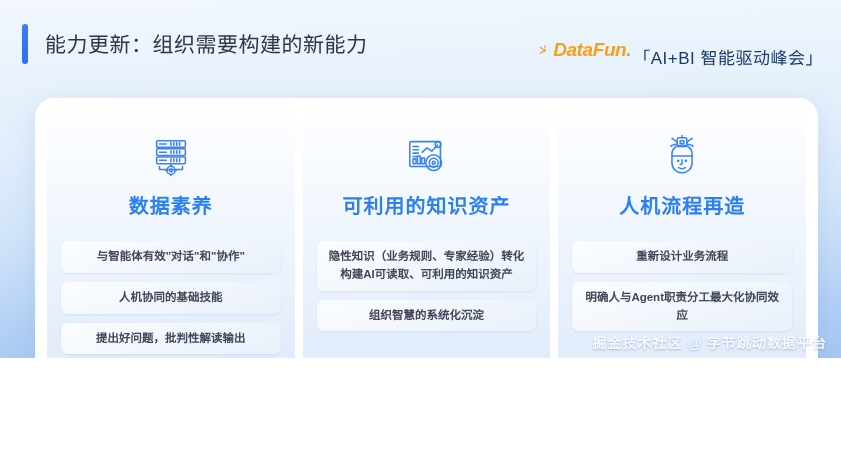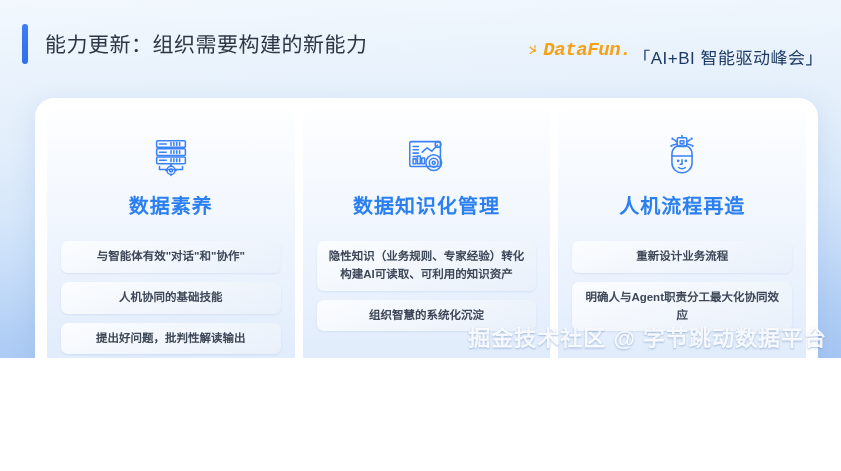--- a/index.html
+++ b/index.html
@@ -66,21 +66,21 @@
   }
   .brand-mark {
     display: inline-block;
     width: 14px;
     height: 14px;
     margin-right: 1px;
     position: relative;
     top: 1px;
   }
   .brand-name {
-    font-family: Liberation Mono, monospace;
+    font-family: Liberation Sans, sans-serif;
     font-size: 19px;
     font-weight: bold;
     font-style: italic;
     color: #f6a016;
     letter-spacing: -0.4px;
   }
   .brand-sub {
     font-size: 17px;
     color: #1d3a66;
     letter-spacing: .5px;
@@ -157,21 +157,21 @@
     color: #3e4757;
     line-height: 1.55;
     text-align: center;
   }
 
   
   .watermark {
     position: absolute;
     right: 14px;
     bottom: 6px;
-    font-size: 22px;
+    font-size: 14px;
     font-weight: bold;
     color: rgba(252, 253, 255, .92);
     text-shadow: 0 1px 2px rgba(80, 120, 175, .45);
     letter-spacing: 1px;
     white-space: nowrap;
   }
 </style>
 </head>
 <body>
 
@@ -248,21 +248,21 @@
           <rect x="9.5" y="27" width="3" height="5"></rect>
           <rect x="14" y="24" width="3" height="8"></rect>
           <rect x="18.5" y="26" width="3" height="6"></rect>
           <polyline points="19,20 24,15.5 29,19 35,12.5"></polyline>
           <circle cx="35.5" cy="12" r="3"></circle>
           <circle cx="31" cy="31" r="8.2"></circle>
           <circle cx="31" cy="31" r="4.6"></circle>
           <circle cx="31" cy="31" r="1.6"></circle>
         </svg>
       </div>
-      <div class="panel-heading">数据知识化管理</div>
+      <div class="panel-heading">可利用的知识资产</div>
       <div class="pill-list">
         <div class="pill">隐性知识（业务规则、专家经验）转化构建AI可读取、可利用的知识资产</div>
         <div class="pill">组织智慧的系统化沉淀</div>
       </div>
     </div>
 
     <div class="panel">
       <div class="panel-icon">
         <svg viewBox="0 0 48 48" width="46" height="46" fill="none" stroke="#3b82f6" stroke-width="1.6" stroke-linecap="round" stroke-linejoin="round">
           <rect x="19" y="5" width="10" height="9" rx="1.4"></rect>

